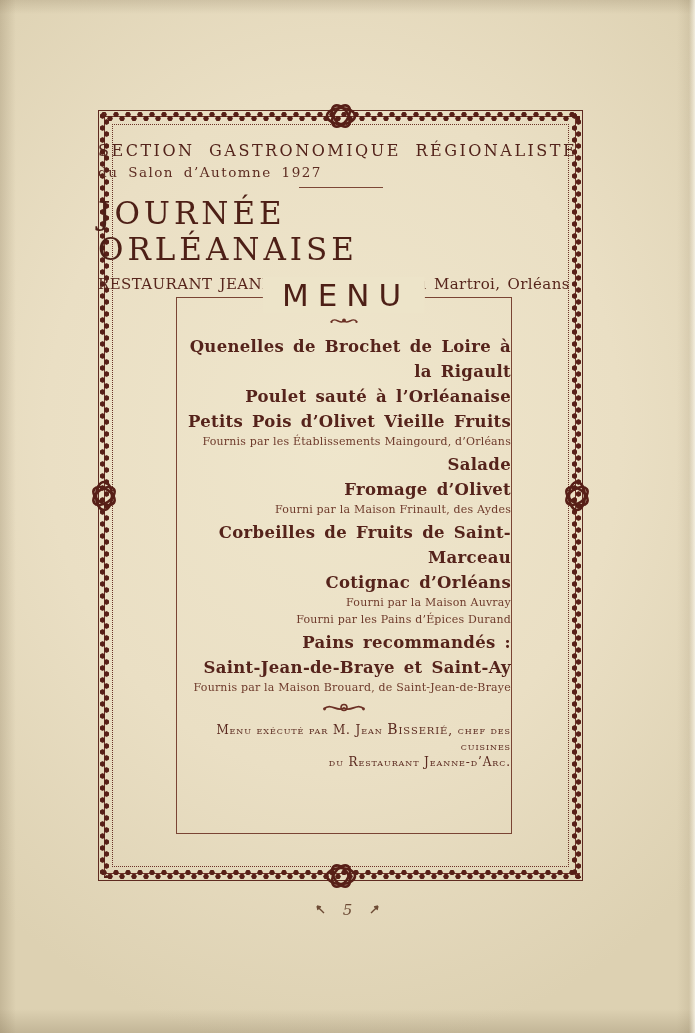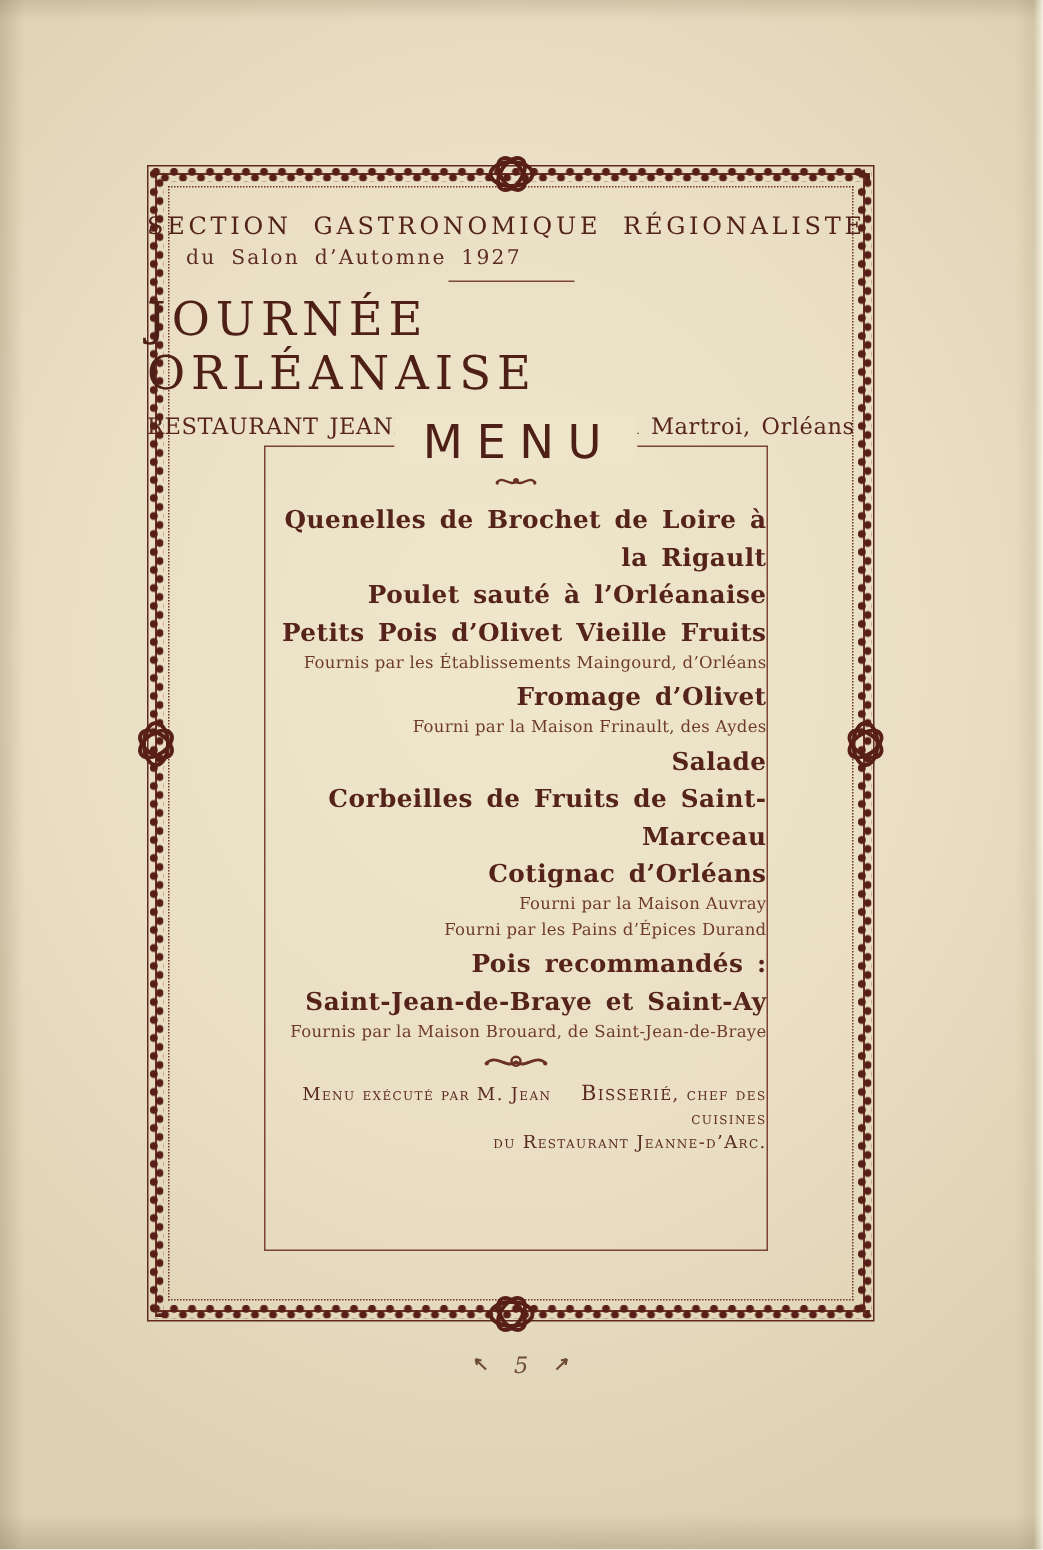--- a/index.html
+++ b/index.html
@@ -39,40 +39,40 @@
   .dotted{position:absolute;inset:13px;border:1px dotted #6b3328;}
   .knot{position:absolute;}
   .knot-top{left:50%;top:-12px;transform:translateX(-50%);}
   .knot-bottom{left:50%;bottom:-13px;transform:translateX(-50%);}
   .knot-left{top:50%;left:-17px;transform:translateY(-50%) rotate(90deg);}
   .knot-right{top:50%;right:-17px;transform:translateY(-50%) rotate(90deg);}
 
   
   .content{position:absolute;left:98px;top:0;width:485px;}
   .section-line{margin-top:141px;font-size:16px;letter-spacing:2.5px;word-spacing:7px;color:#53231b;}
-  .subtitle{margin-top:4px;font-size:13.5px;letter-spacing:1.5px;word-spacing:4px;color:#5d2c22;padding-left:26px;}
+  .subtitle{margin-top:4px;font-size:13.5px;letter-spacing:1.5px;word-spacing:4px;color:#5d2c22;}
   .divider{margin:7px auto 0;width:84px;height:1px;background:#7c4736;}
   .title{margin:7px 0 0;font-size:31px;font-weight:normal;letter-spacing:4px;word-spacing:24px;color:#4d1f16;}
   .restaurant{margin-top:8px;font-size:15px;letter-spacing:.4px;word-spacing:2px;color:#57251c;}
 
   
   .menu-box{position:absolute;left:176px;top:297px;width:334px;height:535px;border:1px solid #7a4434;text-align:right;}
   .menu-legend{
     position:absolute;top:-21px;left:50%;transform:translateX(-50%);
     background:#ede4c9;padding:0 15px;font-family:"DejaVu Sans",sans-serif;
     font-size:31px;font-weight:normal;letter-spacing:9px;text-indent:4px;color:#4d1f16;white-space:nowrap;
   }
   .flourish{display:block;margin:0 auto;}
   .small-flourish{margin-top:17px;}
   .big-flourish{margin-top:6px;margin-bottom:5px;}
   .items{margin-top:7px;}
   .item-name{font-size:16.5px;font-weight:bold;line-height:25px;letter-spacing:.3px;word-spacing:3px;color:#55231b;}
   .item-note{font-size:11px;line-height:13px;margin:1px 0 4px;letter-spacing:.2px;color:#6e3a2b;}
   .credit{margin-top:6px;font-variant:small-caps;font-size:12px;line-height:16px;letter-spacing:.9px;color:#5a291f;}
-  .credit-name{font-size:14px;margin-left:15px;}
+  .credit-name{font-size:14px;}
 
   
   .footer{position:absolute;top:899px;left:0;width:695px;text-align:center;color:#6d4b35;}
   .footer .page-number{font-size:15px;font-style:italic;margin:0 12px;vertical-align:middle;}
   .fleuron{vertical-align:middle;}
   .fleuron-left{transform:scaleX(-1);}
 </style>
 </head>
 <body>
 
@@ -138,38 +138,38 @@
         <div class="item-name">Quenelles de Brochet de Loire à la Rigault</div>
       </div>
       <div class="item">
         <div class="item-name">Poulet sauté à l’Orléanaise</div>
       </div>
       <div class="item">
         <div class="item-name">Petits Pois d’Olivet Vieille Fruits</div>
         <div class="item-note">Fournis par les Établissements Maingourd, d’Orléans</div>
       </div>
       <div class="item">
+        <div class="item-name">Salade</div>
+      </div>
+      <div class="item">
         <div class="item-name">Fromage d’Olivet</div>
         <div class="item-note">Fourni par la Maison Frinault, des Aydes</div>
-      </div>
-      <div class="item">
-        <div class="item-name">Salade</div>
       </div>
       <div class="item">
         <div class="item-name">Corbeilles de Fruits de Saint-Marceau</div>
       </div>
       <div class="item">
         <div class="item-name">Cotignac d’Orléans</div>
         <div class="item-note">Fourni par la Maison Auvray</div>
       </div>
       <div class="item">
         <div class="item-note">Fourni par les Pains d’Épices Durand</div>
       </div>
       <div class="item">
-        <div class="item-name">Pois recommandés :</div>
+        <div class="item-name">Pains recommandés :</div>
         <div class="item-name">Saint-Jean-de-Braye et Saint-Ay</div>
         <div class="item-note">Fournis par la Maison Brouard, de Saint-Jean-de-Braye</div>
       </div>
     </div>
 
     <svg class="flourish big-flourish" width="46" height="15" viewBox="0 0 46 15">
       <path d="M3,9 C10,2 16,13 23,8 C30,13 36,2 43,9" fill="none" stroke="#6b3025" stroke-width="1.9"></path>
       <circle cx="23" cy="7.5" r="3" fill="none" stroke="#6b3025" stroke-width="1.6"></circle>
       <circle cx="3.5" cy="9" r="1.4" fill="#6b3025"></circle>
       <circle cx="42.5" cy="9" r="1.4" fill="#6b3025"></circle>

